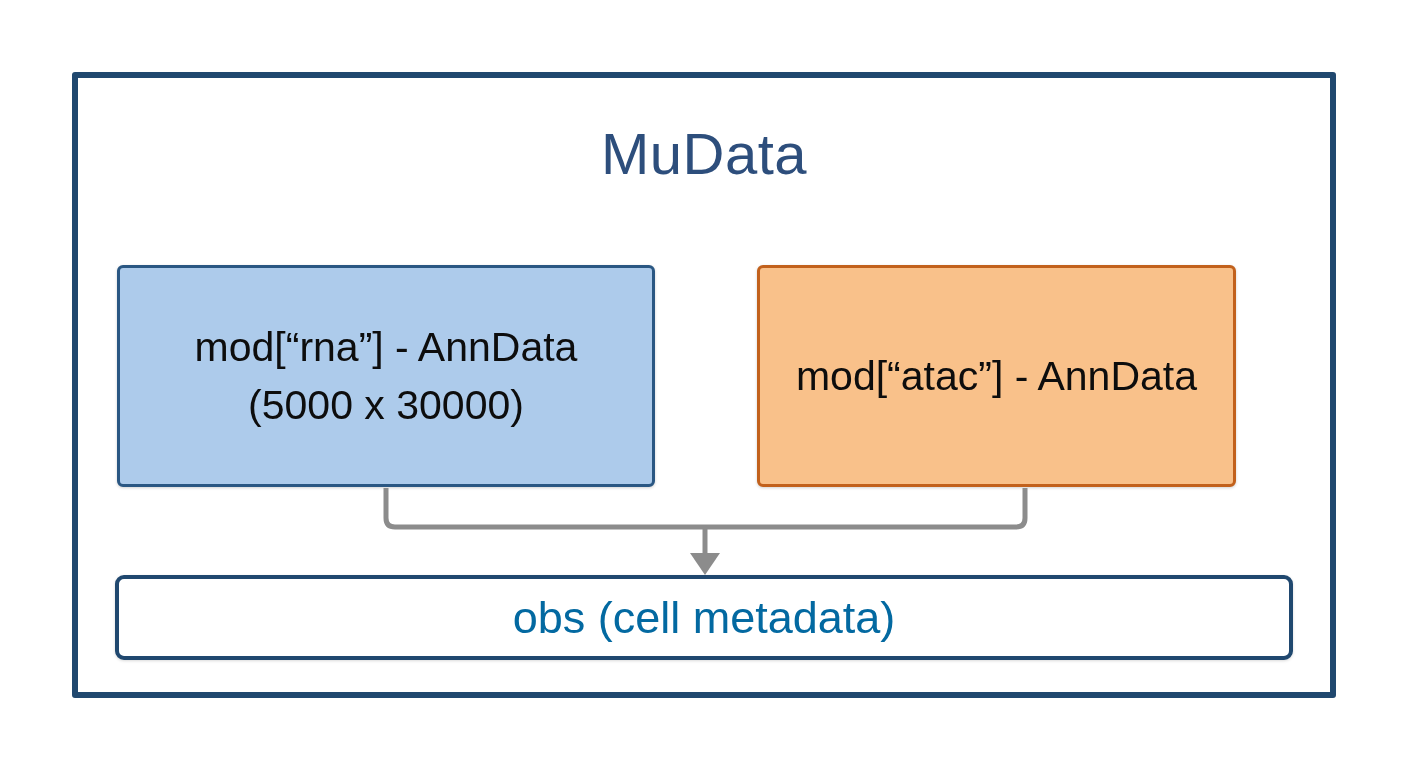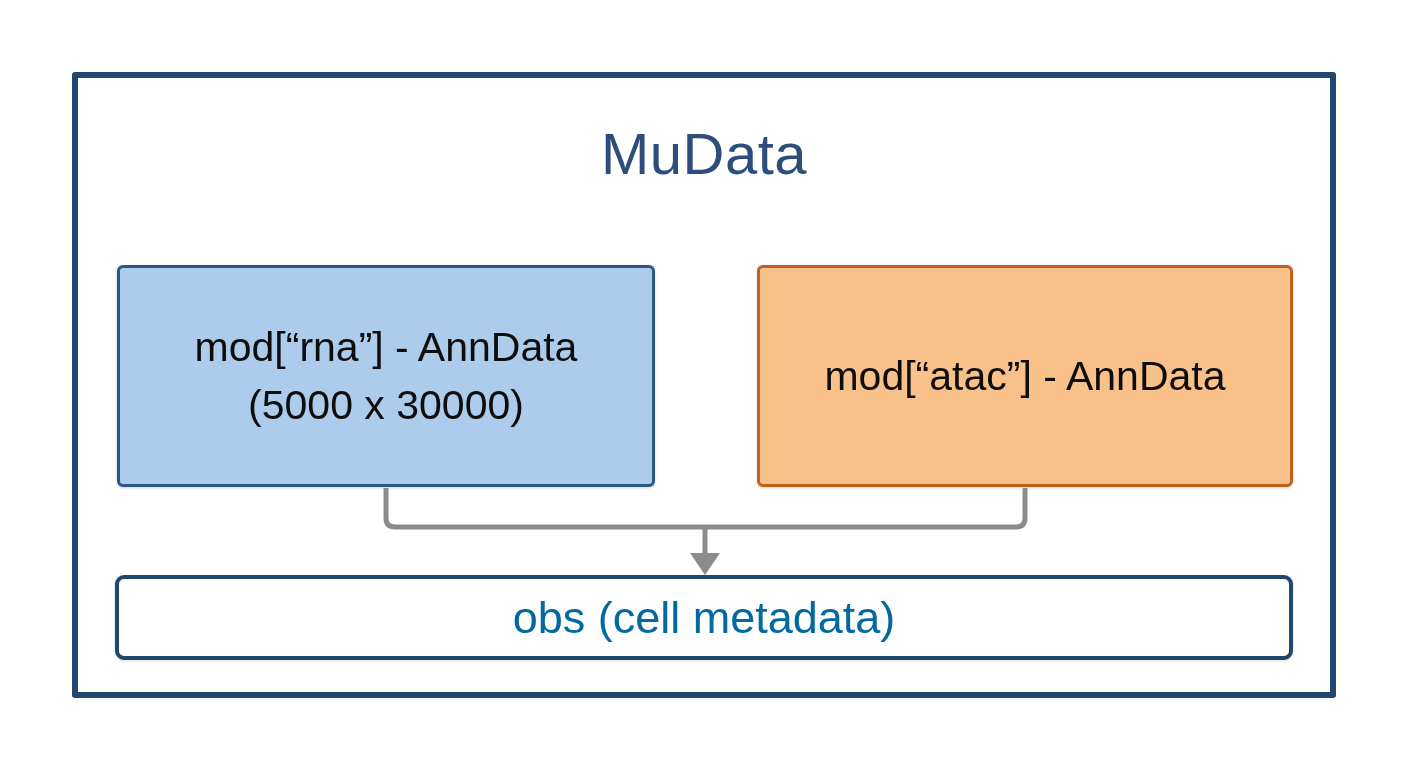--- a/index.html
+++ b/index.html
@@ -50,21 +50,21 @@
     text-align: center;
     box-shadow: 0 1px 3px rgba(0,0,0,0.18);
   }
   .mod-box .label {
     font-size: 41px;
     line-height: 58px;
     color: #0d0d0d;
   }
   .mod-box .line { display: block; }
   .mod-rna  { left: 39px;  width: 538px; }
-  .mod-atac { left: 679px; width: 536px; }
+  .mod-atac { left: 679px; width: 479px; }
   .connector-svg {
     position: absolute;
     left: -78px;
     top: -78px;
     width: 1408px;
     height: 768px;
     pointer-events: none;
   }
   .obs-box {
     position: absolute;

